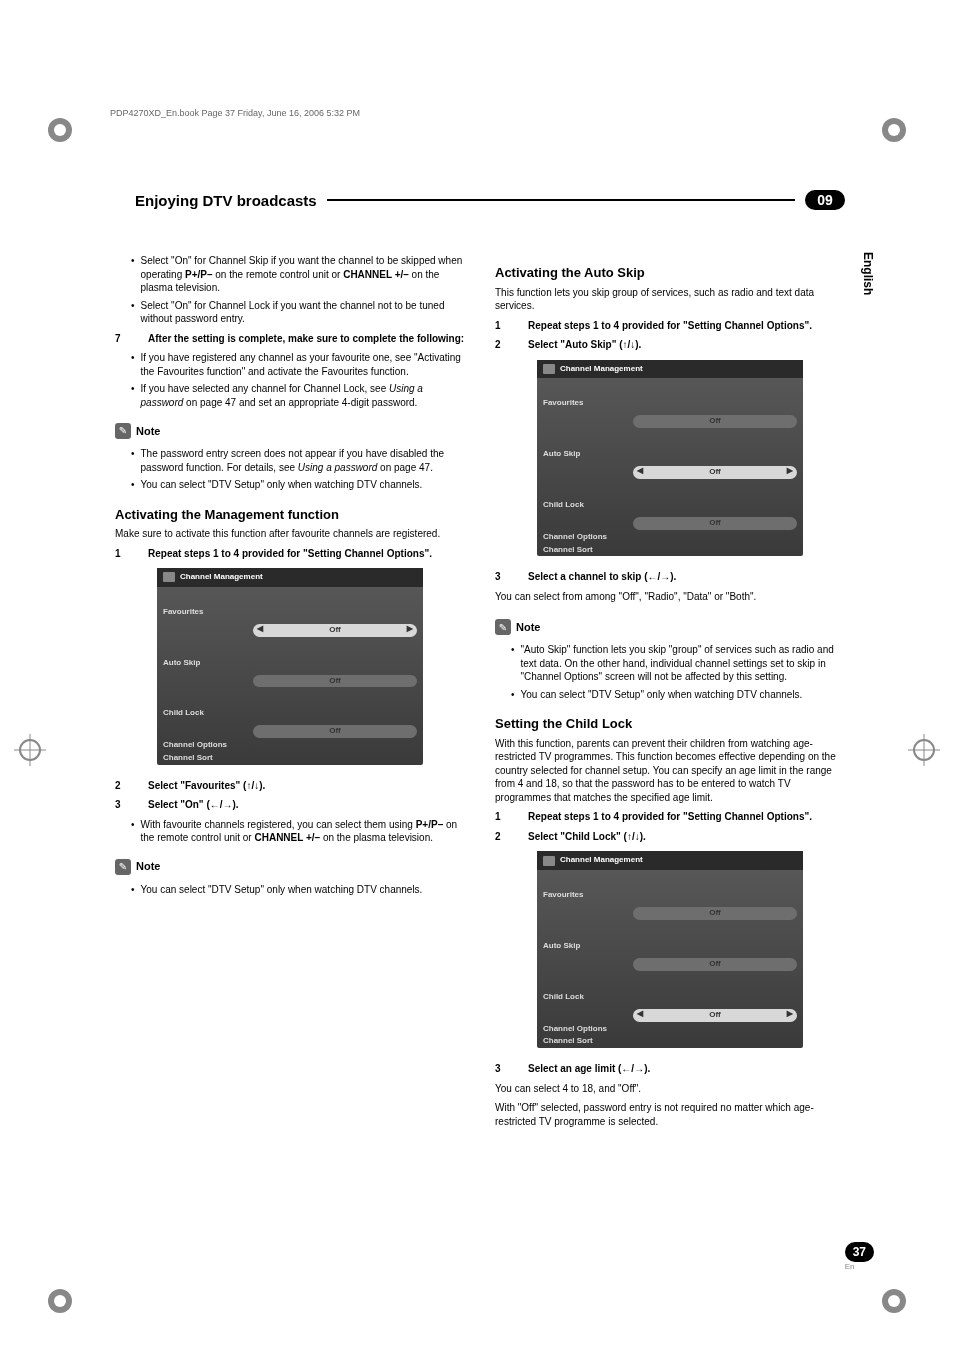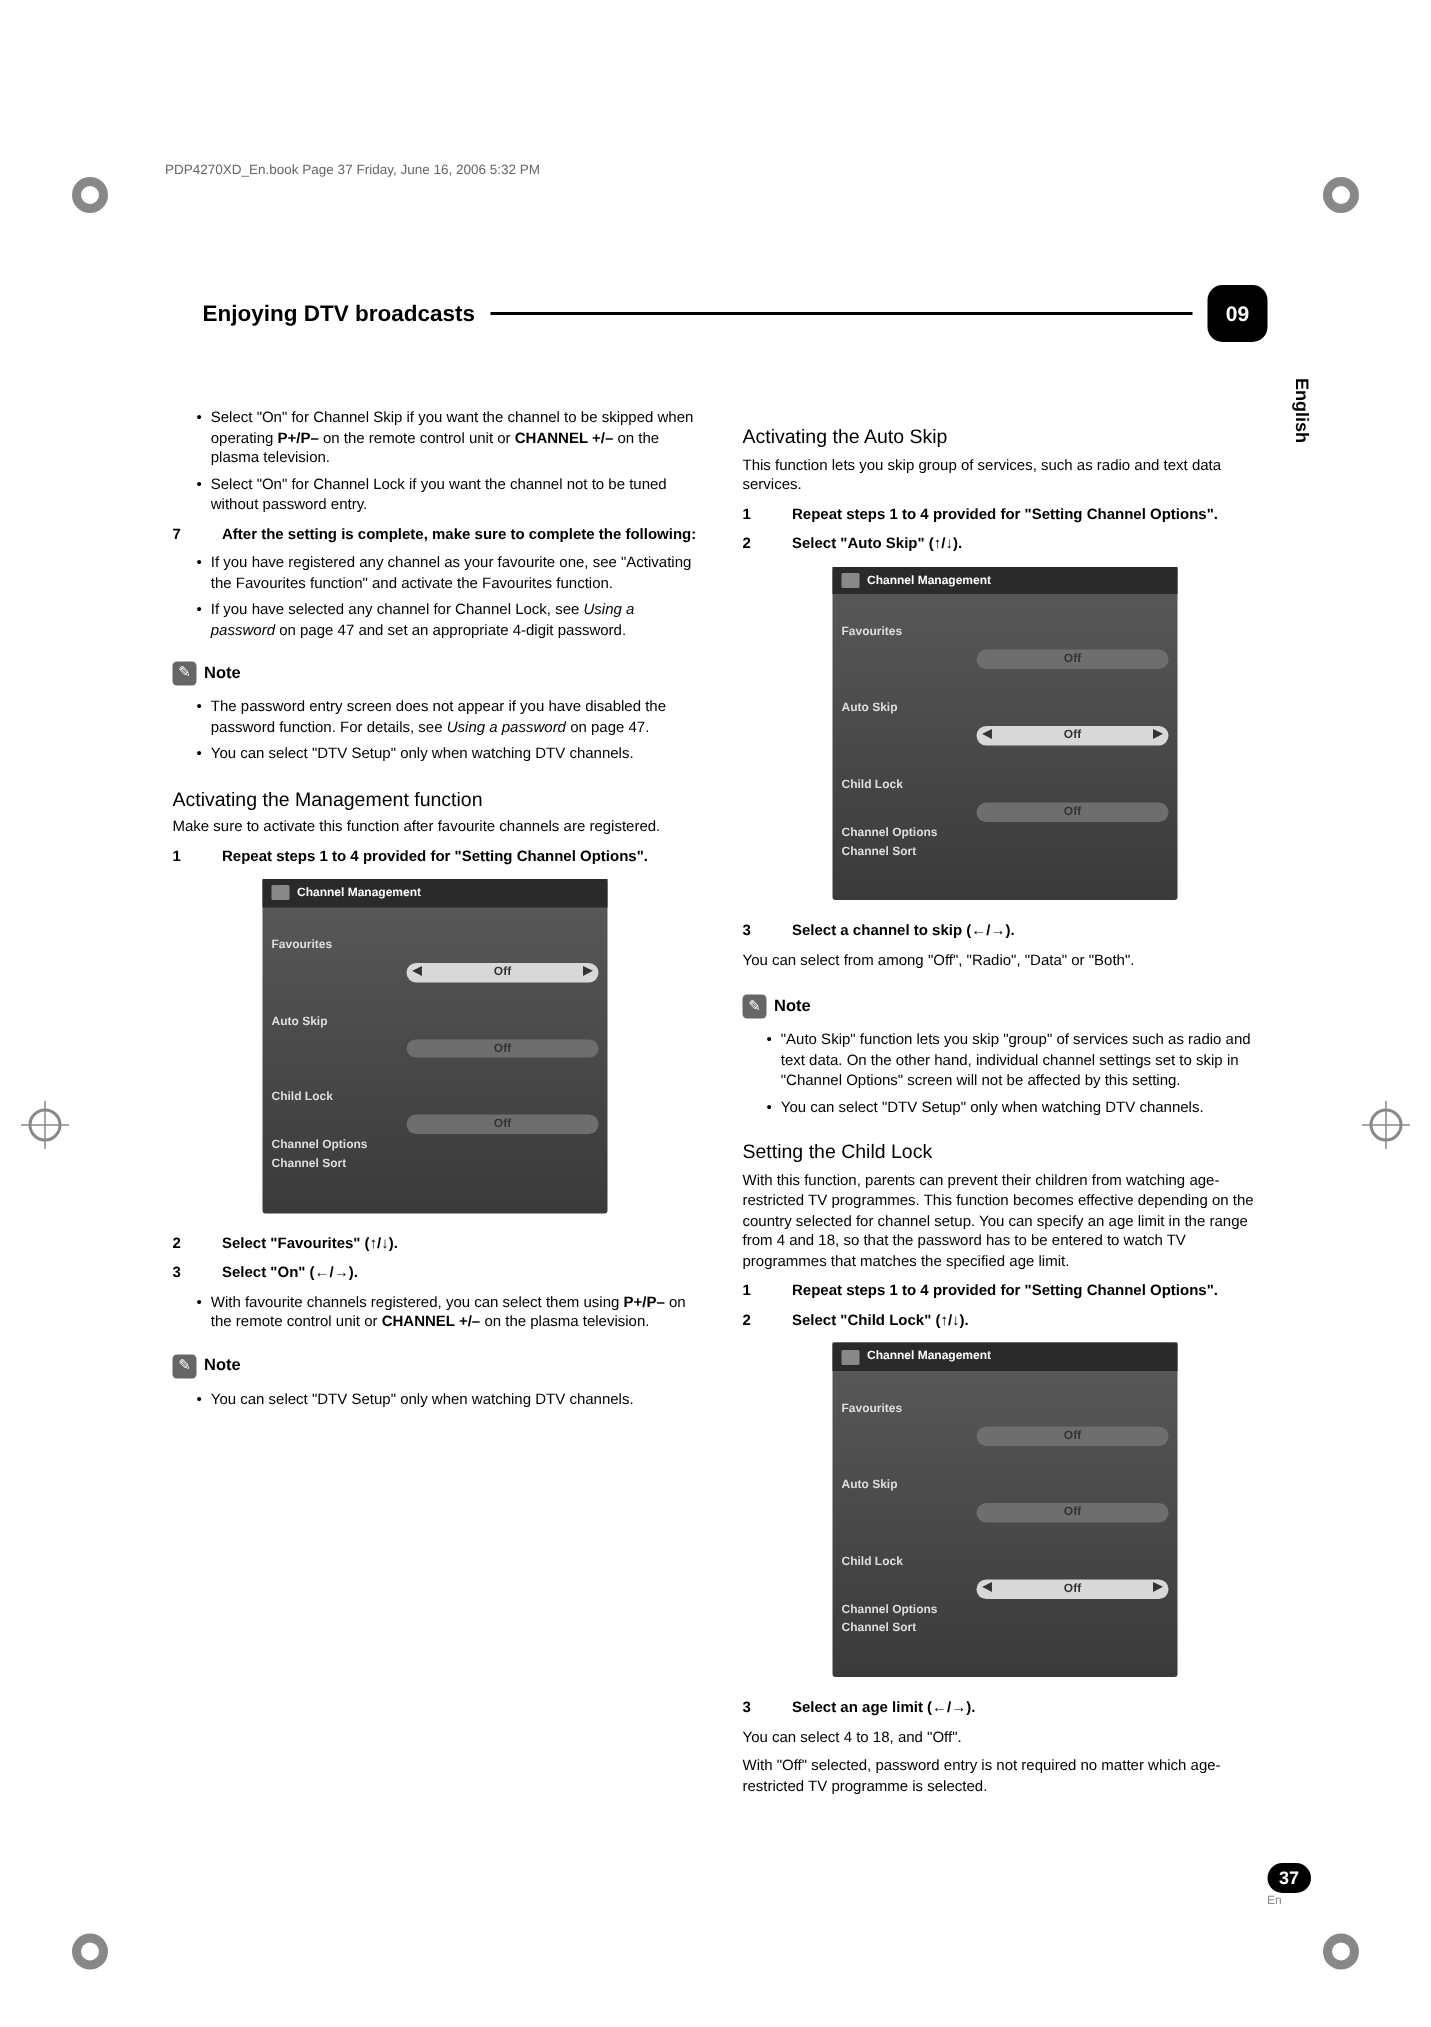--- a/index.html
+++ b/index.html
@@ -52,21 +52,21 @@
     font-weight: bold;
     background: #fff;
     padding: 0 10px;
     margin-left: 10px;
   }
   .chapter-badge {
     background: #000;
     color: #fff;
     border-radius: 10px;
     width: 40px;
-    height: 38px;
+    height: 20px;
     display: flex;
     align-items: center;
     justify-content: center;
     font-size: 14px;
     font-weight: bold;
     margin-left: 10px;
   }
   .columns { display: flex; gap: 30px; }
   .col { width: 350px; font-size: 10px; line-height: 1.35; }
   .bullet {
@@ -75,21 +75,21 @@
   }
   .bullet::before {
     content: "•";
     margin-right: 6px;
   }
   .num-step { display: flex; margin: 6px 0; }
   .num-step .n { font-weight: bold; width: 18px; }
   .num-step .t { font-weight: bold; flex: 1; padding-left: 15px; }
   .section-h {
     font-size: 13px;
-    font-weight: normal;
+    font-weight: bold;
     margin: 14px 0 4px 0;
   }
   .sub-text { margin: 2px 0 6px 0; }
   .note-badge {
     display: inline-flex;
     align-items: center;
     margin: 10px 0 4px 0;
   }
   .note-badge .icon {
     width: 16px;
@@ -98,25 +98,24 @@
     border-radius: 3px;
     margin-right: 5px;
     display: flex;
     align-items: center;
     justify-content: center;
     color: #fff;
     font-size: 10px;
   }
   .note-badge .label { font-weight: bold; font-size: 11px; }
   .menu-panel {
-    width: 230px;
+    width: 266px;
     margin: 8px auto 14px auto;
     background: linear-gradient(#5a5a5a, #3a3a3a);
     border-radius: 2px;
-    padding-bottom: 26px;
   }
   .menu-title {
     background: #2a2a2a;
     color: #fff;
     font-size: 8px;
     font-weight: bold;
     padding: 4px 6px;
     display: flex;
     align-items: center;
   }

